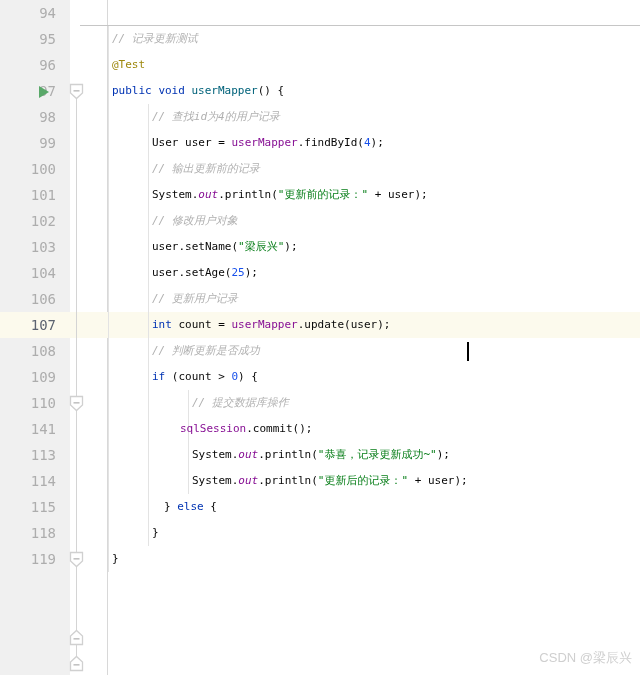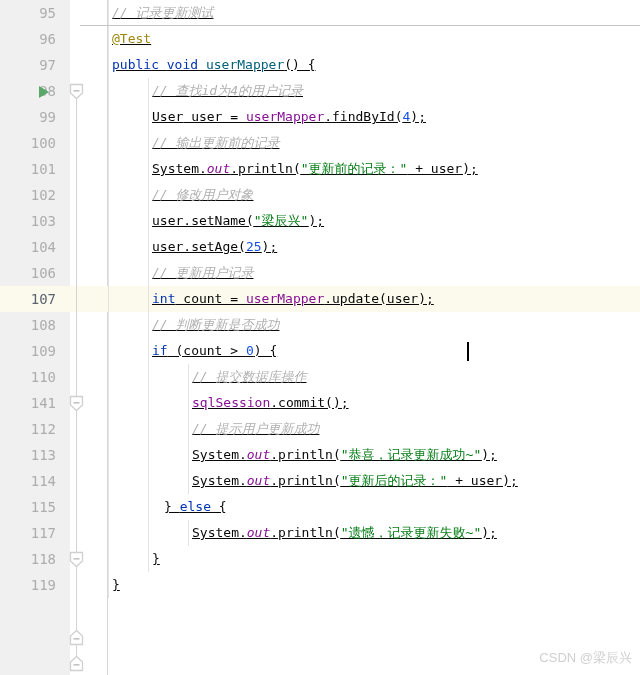--- a/index.html
+++ b/index.html
@@ -31,21 +31,21 @@
   .row.current .lineno{color:#5c6370;}
 
   .lineno{
     position:absolute;left:0;top:0;width:56px;height:26px;
     text-align:right;font-size:14px;color:#adadad;
     font-family:"DejaVu Sans Mono","Liberation Mono",monospace;
     z-index:3;
   }
   .code{
     position:absolute;left:112px;top:0;height:26px;
-    font-size:13px;color:#080808;letter-spacing:0px;z-index:3;text-decoration:underline;
+    font-size:11px;color:#080808;letter-spacing:0px;z-index:3;
   }
 
   
   .kw{color:#0033b3;}
   .cmt{color:#b0b0b0;font-style:italic;}
   .str{color:#067d17;}
   .num{color:#1750eb;}
   .anno{color:#9e880d;}
   .mth{color:#00627a;}
   .fld{color:#871094;}
@@ -83,41 +83,40 @@
 </head>
 <body>
 
 <div id="editor">
 
   <div class="gutter-numbers"></div>
   <div class="gutter-icons"></div>
   <div class="gutter-divider"></div>
 
   <div class="rows" id="rows">
+      <div class="row"><div class="lineno">94</div><div class="code" style="left: 112px;"></div></div>
       <div class="row"><div class="iguide" style="left: 108px;"></div><div class="lineno">95</div><div class="code" style="left: 112px;"><span class="cmt">// 记录更新测试</span></div></div>
       <div class="row"><div class="iguide" style="left: 108px;"></div><div class="lineno">96</div><div class="code" style="left: 112px;"><span class="anno">@Test</span></div></div>
       <div class="row"><div class="iguide" style="left: 108px;"></div><div class="lineno">97</div><div class="code" style="left: 112px;"><span class="kw">public</span><span> </span><span class="kw">void</span><span> </span><span class="mth">userMapper</span><span>() {</span></div></div>
       <div class="row"><div class="iguide" style="left: 108px;"></div><div class="iguide" style="left: 148px;"></div><div class="lineno">98</div><div class="code" style="left: 152px;"><span class="cmt">// 查找id为4的用户记录</span></div></div>
       <div class="row"><div class="iguide" style="left: 108px;"></div><div class="iguide" style="left: 148px;"></div><div class="lineno">99</div><div class="code" style="left: 152px;"><span class="cls">User</span><span> user = </span><span class="fld">userMapper</span><span>.findById(</span><span class="num">4</span><span>);</span></div></div>
       <div class="row"><div class="iguide" style="left: 108px;"></div><div class="iguide" style="left: 148px;"></div><div class="lineno">100</div><div class="code" style="left: 152px;"><span class="cmt">// 输出更新前的记录</span></div></div>
       <div class="row"><div class="iguide" style="left: 108px;"></div><div class="iguide" style="left: 148px;"></div><div class="lineno">101</div><div class="code" style="left: 152px;"><span>System.</span><span class="stat">out</span><span>.println(</span><span class="str">"更新前的记录："</span><span> + user);</span></div></div>
       <div class="row"><div class="iguide" style="left: 108px;"></div><div class="iguide" style="left: 148px;"></div><div class="lineno">102</div><div class="code" style="left: 152px;"><span class="cmt">// 修改用户对象</span></div></div>
       <div class="row"><div class="iguide" style="left: 108px;"></div><div class="iguide" style="left: 148px;"></div><div class="lineno">103</div><div class="code" style="left: 152px;"><span>user.setName(</span><span class="str">"梁辰兴"</span><span>);</span></div></div>
       <div class="row"><div class="iguide" style="left: 108px;"></div><div class="iguide" style="left: 148px;"></div><div class="lineno">104</div><div class="code" style="left: 152px;"><span>user.setAge(</span><span class="num">25</span><span>);</span></div></div>
       <div class="row"><div class="iguide" style="left: 108px;"></div><div class="iguide" style="left: 148px;"></div><div class="lineno">106</div><div class="code" style="left: 152px;"><span class="cmt">// 更新用户记录</span></div></div>
       <div class="row current"><div class="lnbg"></div><div class="codebg"></div><div class="iguide" style="left: 108px;"></div><div class="iguide" style="left: 148px;"></div><div class="lineno">107</div><div class="code" style="left: 152px;"><span class="kw">int</span><span> count = </span><span class="fld">userMapper</span><span>.update(user);</span></div></div>
       <div class="row"><div class="iguide" style="left: 108px;"></div><div class="iguide" style="left: 148px;"></div><div class="lineno">108</div><div class="code" style="left: 152px;"><span class="cmt">// 判断更新是否成功</span></div></div>
       <div class="row"><div class="iguide" style="left: 108px;"></div><div class="iguide" style="left: 148px;"></div><div class="lineno">109</div><div class="code" style="left: 152px;"><span class="kw">if</span><span> (count &gt; </span><span class="num">0</span><span>) {</span></div></div>
       <div class="row"><div class="iguide" style="left: 108px;"></div><div class="iguide" style="left: 148px;"></div><div class="iguide" style="left: 188px;"></div><div class="lineno">110</div><div class="code" style="left: 192px;"><span class="cmt">// 提交数据库操作</span></div></div>
-      <div class="row"><div class="iguide" style="left: 108px;"></div><div class="iguide" style="left: 148px;"></div><div class="iguide" style="left: 188px;"></div><div class="lineno">141</div><div class="code" style="left: 192px;"><span class="fld">sqlSession</span><span>.commit();</span></div></div>
-      <div class="row"><div class="iguide" style="left: 108px;"></div><div class="iguide" style="left: 148px;"></div><div class="iguide" style="left: 188px;"></div><div class="lineno">112</div><div class="code" style="left: 192px;"><span class="cmt">// 提示用户更新成功</span></div></div>
+      <div class="row"><div class="iguide" style="left: 108px;"></div><div class="iguide" style="left: 148px;"></div><div class="iguide" style="left: 188px;"></div><div class="lineno">141</div><div class="code" style="left: 180px;"><span class="fld">sqlSession</span><span>.commit();</span></div></div>
       <div class="row"><div class="iguide" style="left: 108px;"></div><div class="iguide" style="left: 148px;"></div><div class="iguide" style="left: 188px;"></div><div class="lineno">113</div><div class="code" style="left: 192px;"><span>System.</span><span class="stat">out</span><span>.println(</span><span class="str">"恭喜，记录更新成功~"</span><span>);</span></div></div>
       <div class="row"><div class="iguide" style="left: 108px;"></div><div class="iguide" style="left: 148px;"></div><div class="iguide" style="left: 188px;"></div><div class="lineno">114</div><div class="code" style="left: 192px;"><span>System.</span><span class="stat">out</span><span>.println(</span><span class="str">"更新后的记录："</span><span> + user);</span></div></div>
       <div class="row"><div class="iguide" style="left: 108px;"></div><div class="iguide" style="left: 148px;"></div><div class="lineno">115</div><div class="code" style="left: 152px; margin-left: 12px;"><span>} </span><span class="kw">else</span><span> {</span></div></div>
-      <div class="row"><div class="iguide" style="left: 108px;"></div><div class="iguide" style="left: 148px;"></div><div class="iguide" style="left: 188px;"></div><div class="lineno">117</div><div class="code" style="left: 192px;"><span>System.</span><span class="stat">out</span><span>.println(</span><span class="str">"遗憾，记录更新失败~"</span><span>);</span></div></div>
       <div class="row"><div class="iguide" style="left: 108px;"></div><div class="iguide" style="left: 148px;"></div><div class="lineno">118</div><div class="code" style="left: 152px;"><span>}</span></div></div>
       <div class="row"><div class="iguide" style="left: 108px;"></div><div class="lineno">119</div><div class="code" style="left: 112px;"><span>}</span></div></div>
     </div>
 
   <div class="sep"></div>
 
   <div class="watermark">CSDN @梁辰兴</div>
 <div class="run-icon" style="top: 86px;"></div>
     <div class="fold-line" style="top: 90px; height: 574px;"></div>
     <div class="fold" style="top: 83px;">

